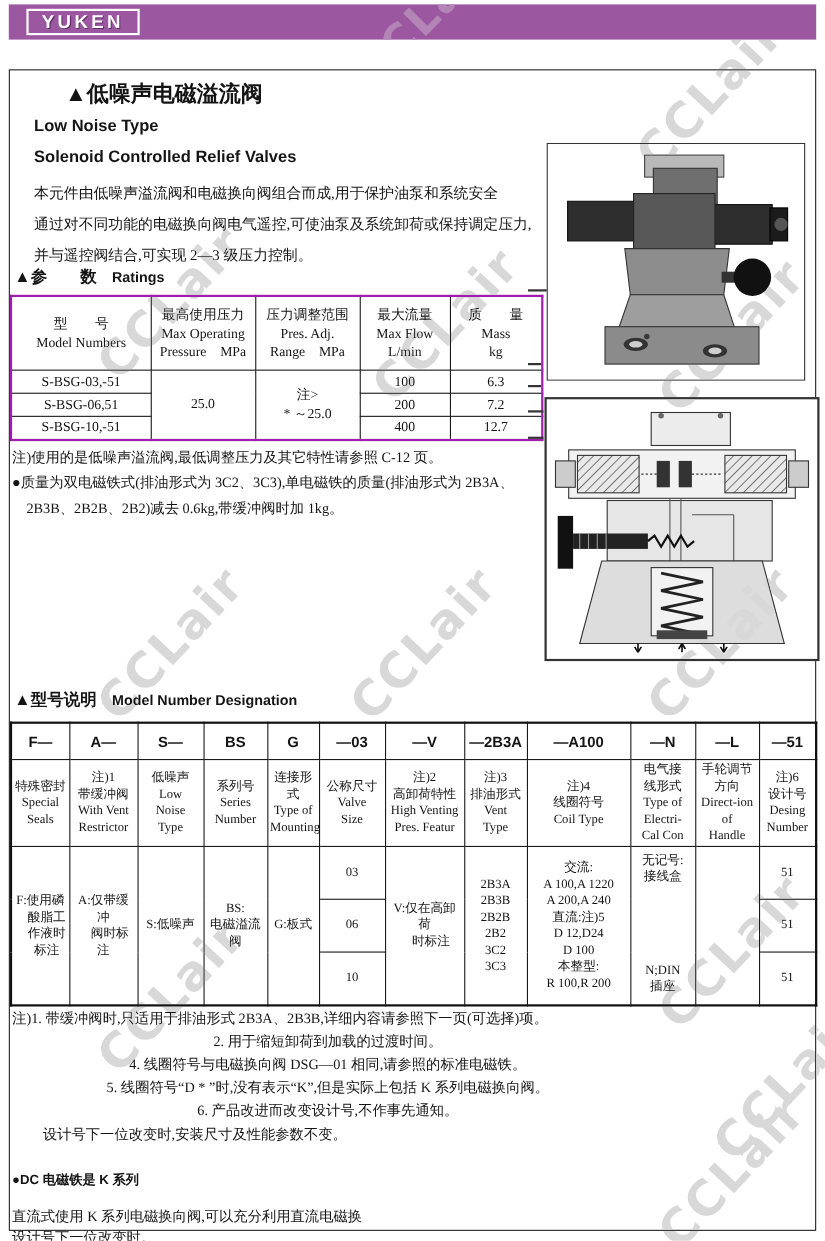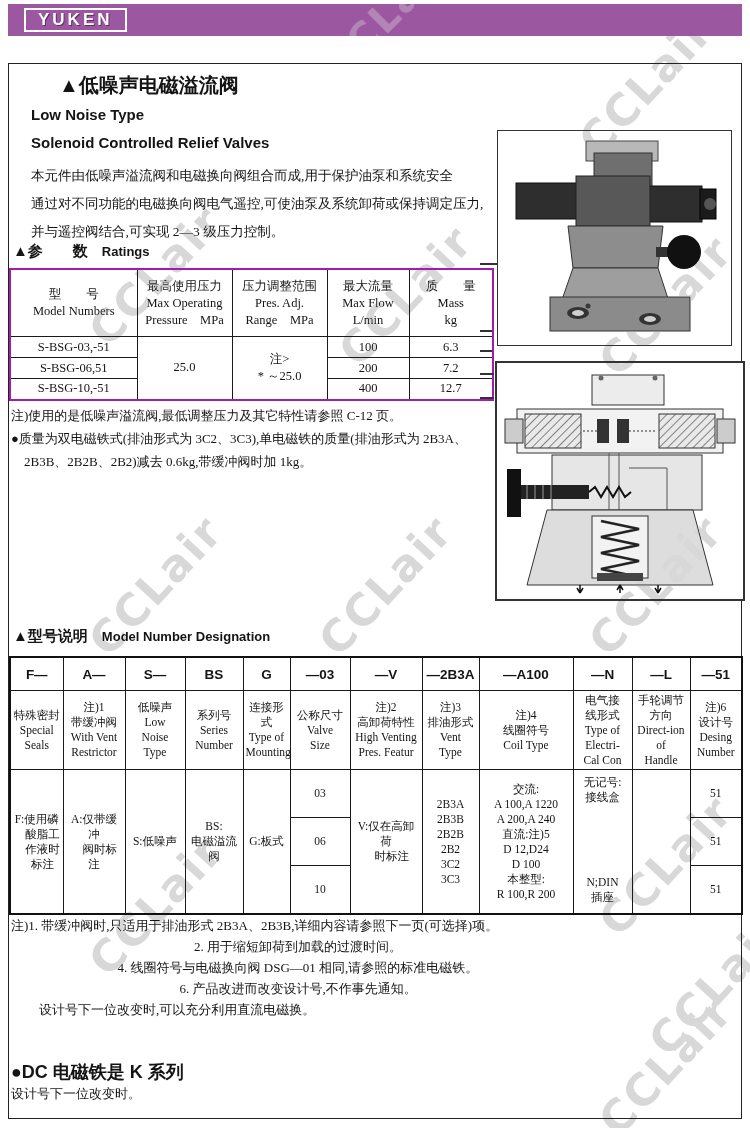--- a/index.html
+++ b/index.html
@@ -45,21 +45,21 @@
   .drow-codes td{height:30px;font-family:"Liberation Sans",sans-serif;font-weight:bold;font-size:13.5px;}
   .drow-labels td{height:76px;}
   .drow-body td{height:45px;}
   .eleccell{vertical-align:top;}
   .elecwrap{display:flex;flex-direction:column;justify-content:space-between;height:130px;padding-top:4px;}
   
   .dnotes{position:absolute;left:2px;top:851px;width:560px;font-size:13px;line-height:21px;}
   .dnotes .l1{margin-left:14px;text-align:center;}
   .dnotes .l2{margin-left:28px;}
   .dc{position:absolute;left:2px;top:999px;width:500px;font-size:13px;line-height:19px;}
-  .dc .dc-title{font-family:"Liberation Sans",sans-serif;font-weight:bold;font-size:18px;margin-bottom:2px;}
+  .dc .dc-title{font-family:"Liberation Sans",sans-serif;font-weight:bold;font-size:12px;margin-bottom:14px;}
 </style>
 </head>
 <body>
 
 <div class="bar">
   <div class="bar-wm">CCLair</div>
   <div class="logo-box">YUKEN</div>
 </div>
 
 <div class="wm" style="left:560px;top:60px;">CCLair</div>
@@ -337,22 +337,24 @@
       <td>10</td>
       <td>51</td>
     </tr>
   </tbody>
     </table>
 
   <div class="dnotes">
     <div>注)1. 带缓冲阀时,只适用于排油形式 2B3A、2B3B,详细内容请参照下一页(可选择)项。</div>
     <div class="l1">2. 用于缩短卸荷到加载的过渡时间。</div>
     <div class="l1">4. 线圈符号与电磁换向阀 DSG—01 相同,请参照的标准电磁铁。</div>
+    <div class="l1">5. 线圈符号“D * ”时,没有表示“K”,但是实际上包括 K 系列电磁换向阀。</div>
     <div class="l1">6. 产品改进而改变设计号,不作事先通知。</div>
-    <div class="l2">设计号下一位改变时,可以充分利用直流电磁换。</div>
+    <div class="l2">设计号下一位改变时,安装尺寸及性能参数不变。</div>
   </div>
 
   <div class="dc">
     <div class="dc-title">●DC 电磁铁是 K 系列</div>
+    <div>直流式使用 K 系列电磁换向阀,可以充分利用直流电磁换</div>
     <div>设计号下一位改变时。</div>
   </div>
 
 </div>
 
 </body></html>

